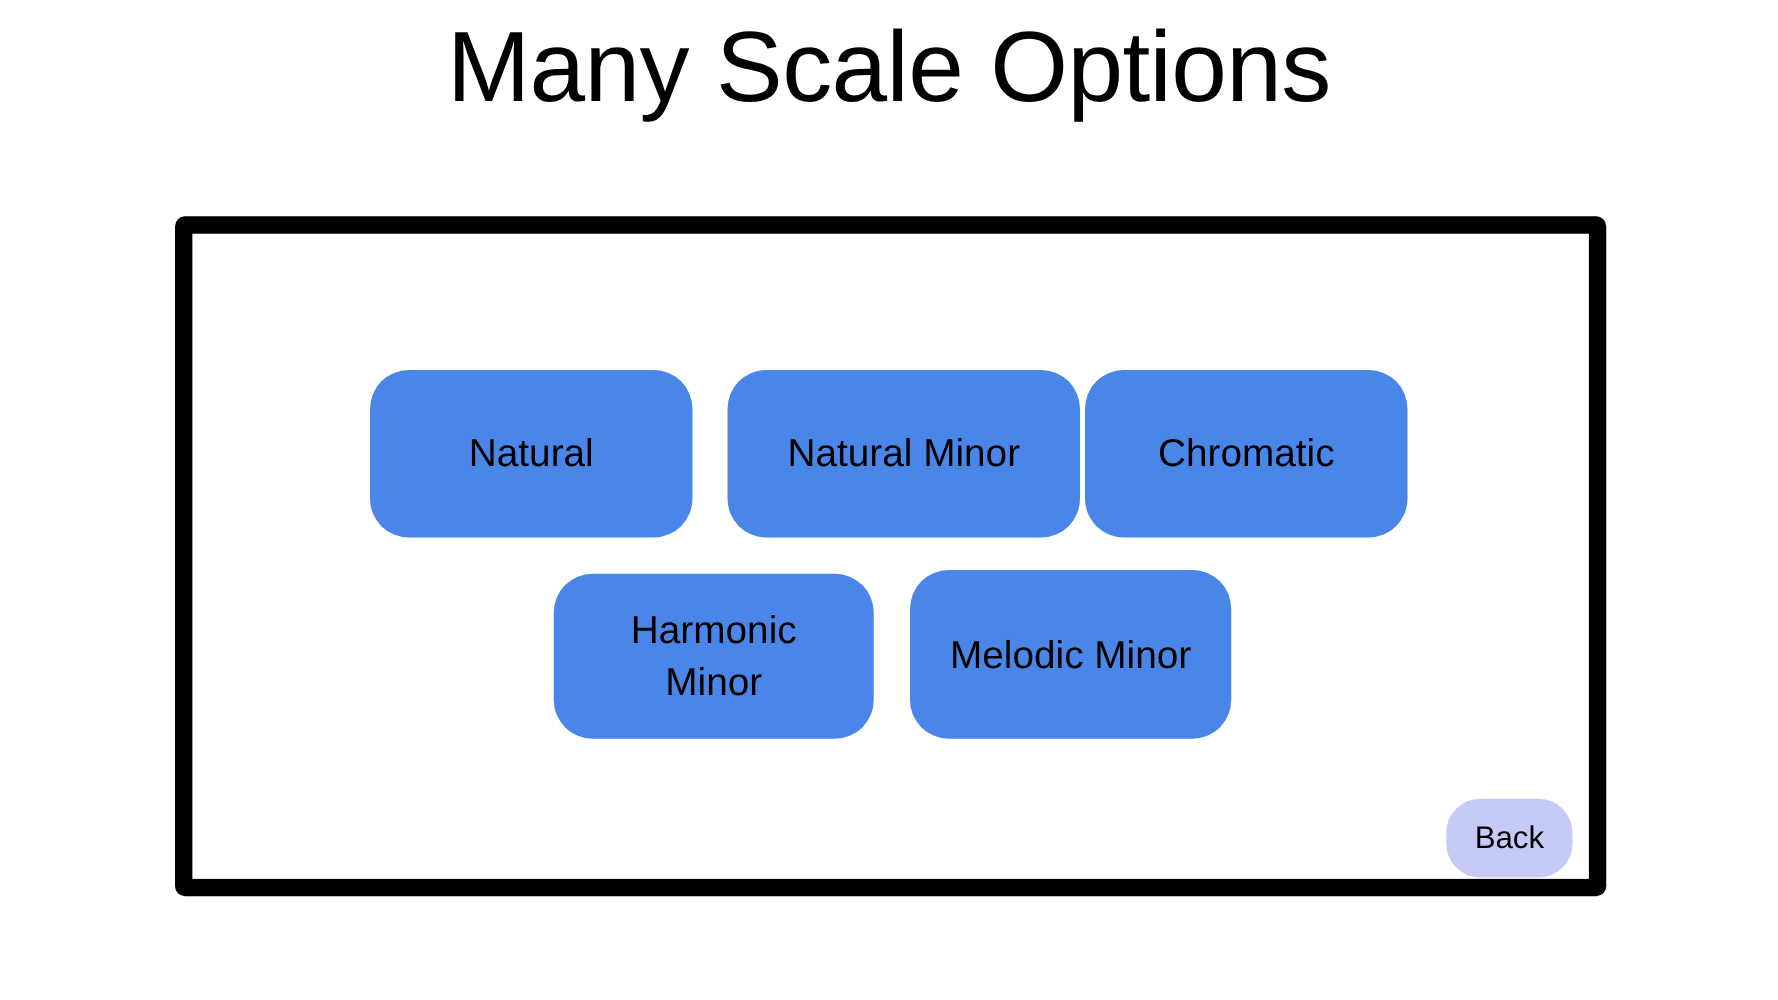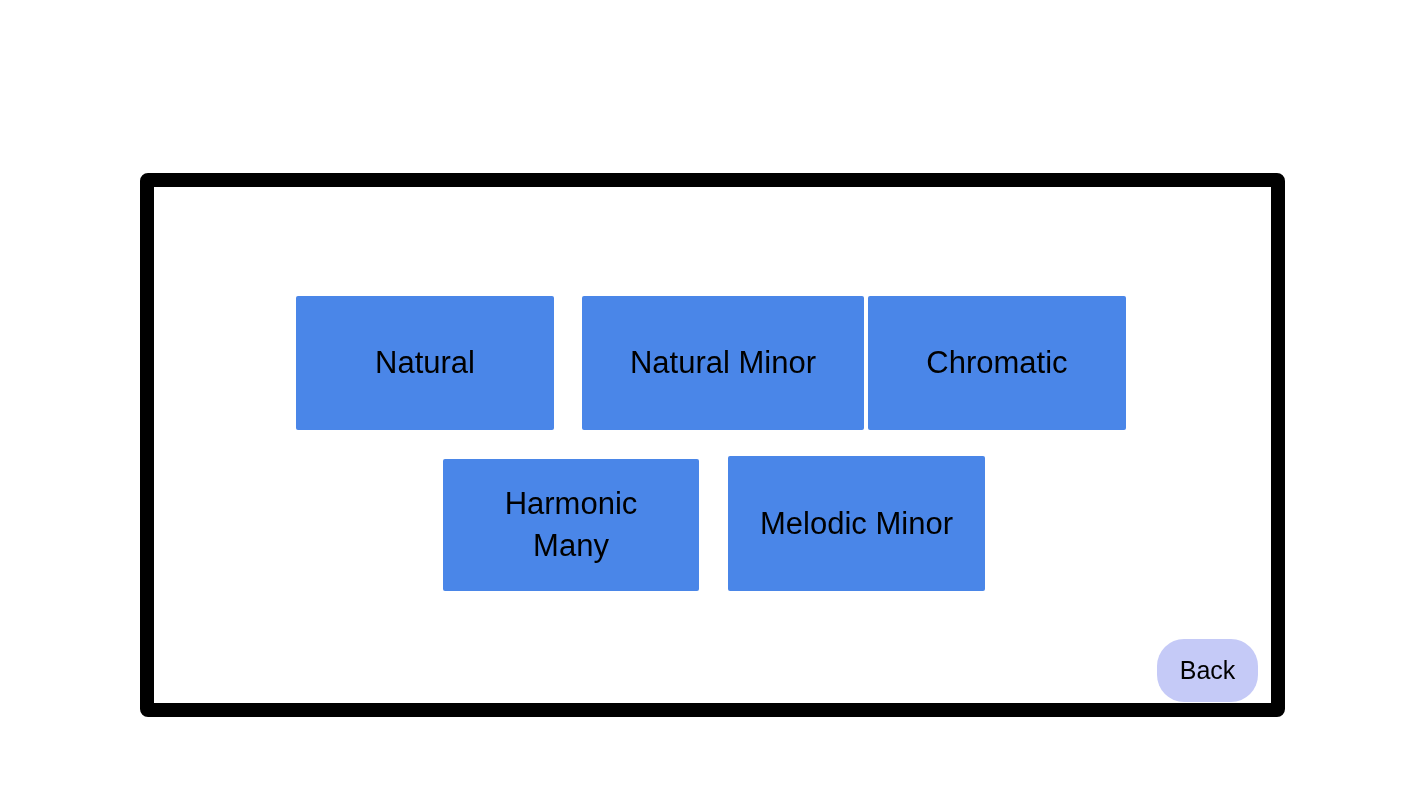--- a/index.html
+++ b/index.html
@@ -58,21 +58,21 @@
     height: 100%;
     background: #ffffff;
   }
 
   
   .scale-btn {
     position: absolute;
     box-sizing: border-box;
     background: #4a86e8;
     border: none;
-    border-radius: 2px;
+    border-radius: 31px;
     color: #000000;
     font-family: "Liberation Sans", sans-serif;
     font-size: 31px;
     font-weight: 400;
     line-height: 1.35;
     text-align: center;
     display: flex;
     align-items: center;
     justify-content: center;
     padding: 4px 10px;
@@ -106,32 +106,33 @@
     align-items: center;
     justify-content: center;
     cursor: pointer;
   }
 </style>
 </head>
 <body>
 
 <div id="stage">
 
+  <div id="page-title">Many Scale Options</div>
 
   <div id="screen-frame">
     <div id="screen-inner">
 
       <button class="scale-btn" id="btn-natural">Natural</button>
 
       <button class="scale-btn" id="btn-natural-minor">Natural Minor</button>
 
       <button class="scale-btn" id="btn-chromatic">Chromatic</button>
 
       <button class="scale-btn" id="btn-harmonic-minor">Harmonic
-Many</button>
+Minor</button>
 
       <button class="scale-btn" id="btn-melodic-minor">Melodic Minor</button>
 
       <button id="back-button">Back</button>
 
     </div>
   </div>
 
 </div>
 

